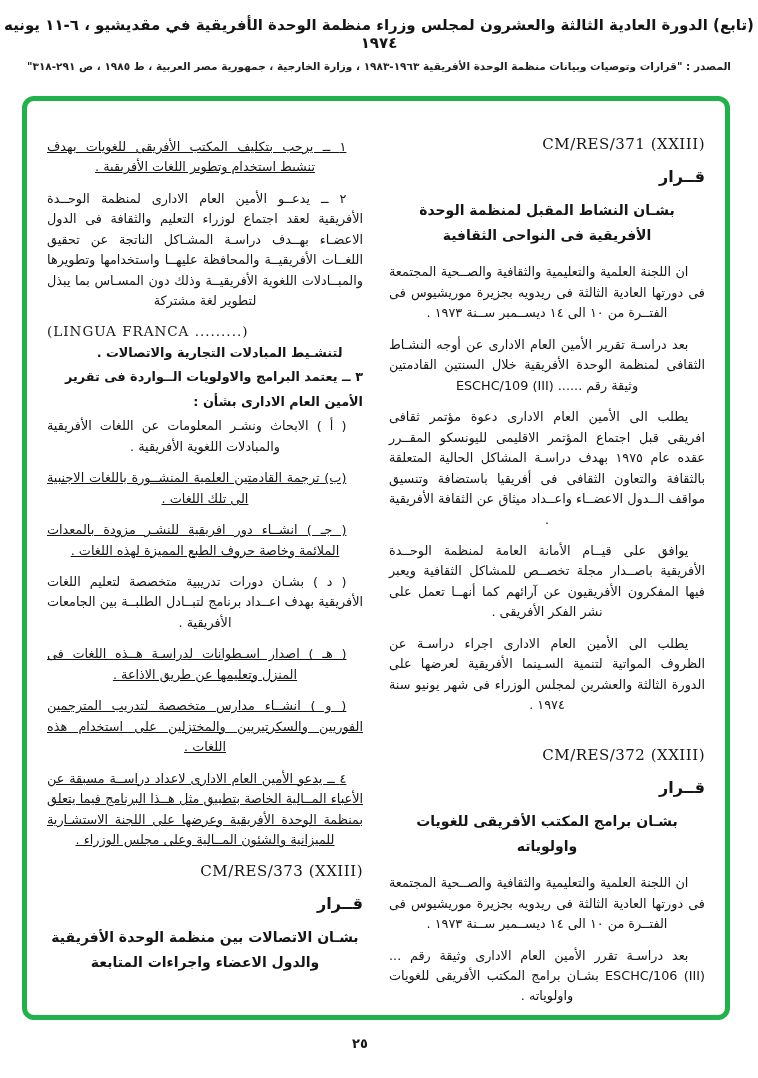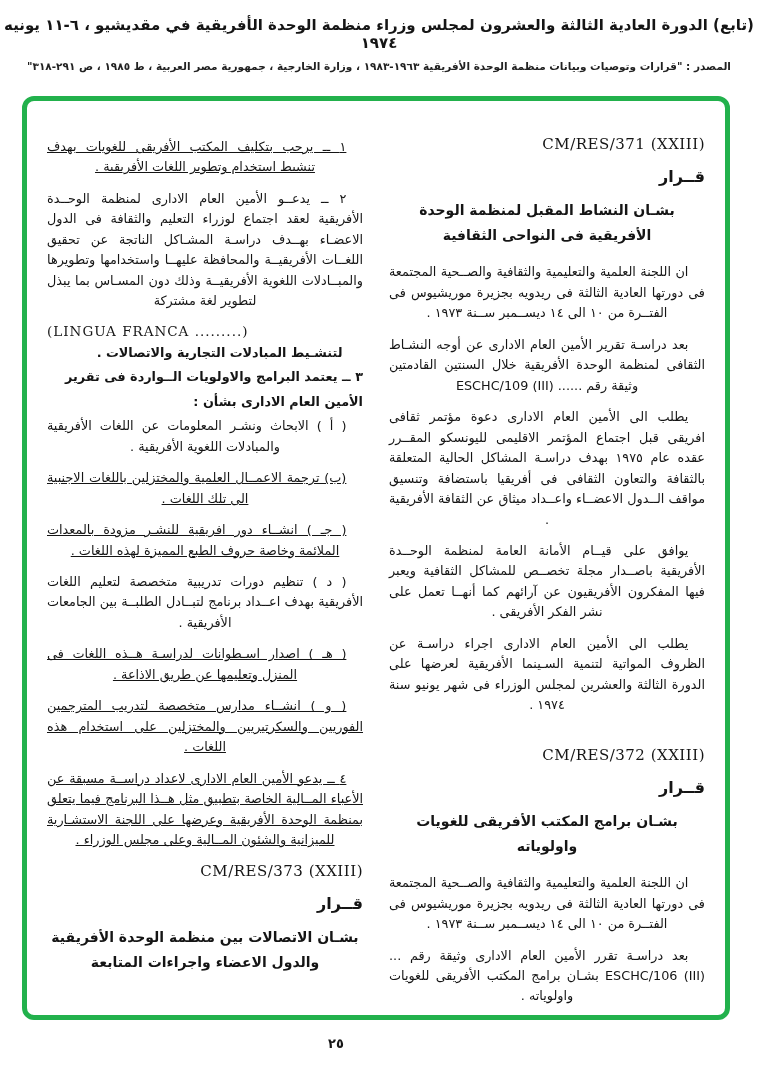--- a/index.html
+++ b/index.html
@@ -104,21 +104,21 @@
     font-size: 13.5px;
     letter-spacing: 1px;
     margin: 2px 0 4px 0;
   }
   .mt-lg { margin-top: 30px; }
   .mt-md { }
   .mt-sm { margin-top: 10px; text-decoration: underline; }
   
   .page-number {
     position: absolute;
-    left: 328px;
+    left: 352px;
     top: 1036px;
     font-size: 13px;
     font-weight: bold;
     direction: rtl;
   }
 </style>
 </head>
 <body>
 
 <div class="page-header">
@@ -148,23 +148,23 @@
     </div>
 
     <div class="col">
       <div class="para mt-sm">١ ــ يرحب بتكليف المكتب الأفريقى للغويات بهدف تنشيط استخدام وتطوير اللغات الأفريقية .</div>
       <div class="para mt-md">٢ ــ يدعــو الأمين العام الادارى لمنظمة الوحــدة الأفريقية لعقد اجتماع لوزراء التعليم والثقافة فى الدول الاعضـاء بهــدف دراسـة المشـاكل الناتجة عن تحقيق اللغــات الأفريقيــة والمحافظة عليهــا واستخدامها وتطويرها والمبــادلات اللغوية الأفريقيــة وذلك دون المسـاس بما يبذل لتطوير لغة مشتركة</div>
       <div class="latin-line">(LINGUA FRANCA .........)</div>
       <div class="line-right indented">لتنشـيط المبادلات التجارية والاتصالات .</div>
       <div class="line-right">٣ ــ يعتمد البرامج والاولويات الــواردة فى تقرير</div>
       <div class="line-right mt-md">الأمين العام الادارى بشأن :</div>
       <div class="para mt-md">( أ ) الابحاث ونشـر المعلومات عن اللغات الأفريقية والمبادلات اللغوية الأفريقية .</div>
-      <div class="para mt-sm">(ب) ترجمة الاعمــال العلمية والمختزلين باللغات الاجنبية الى تلك اللغات .</div>
+      <div class="para mt-sm">(ب) ترجمة القادمتين العلمية المنشــورة باللغات الاجنبية الى تلك اللغات .</div>
       <div class="para mt-sm">( جـ ) انشــاء دور افريقية للنشـر مزودة بالمعدات الملائمة وخاصة حروف الطبع المميزة لهذه اللغات .</div>
-      <div class="para">( د ) تنظيم دورات تدريبية متخصصة لتعليم اللغات الأفريقية بهدف اعــداد برنامج لتبــادل الطلبــة بين الجامعات الأفريقية .</div>
+      <div class="para">( د ) بشـان دورات تدريبية متخصصة لتعليم اللغات الأفريقية بهدف اعــداد برنامج لتبــادل الطلبــة بين الجامعات الأفريقية .</div>
       <div class="para mt-sm">( هـ ) اصدار اسـطوانات لدراسـة هــذه اللغات فى المنزل وتعليمها عن طريق الاذاعة .</div>
       <div class="para mt-sm">( و ) انشــاء مدارس متخصصة لتدريب المترجمين الفوريين والسكرتيريين والمختزلين على استخدام هذه اللغات .</div>
       <div class="para mt-sm">٤ ــ يدعو الأمين العام الادارى لاعداد دراســة مسبقة عن الأعباء المــالية الخاصة بتطبيق مثل هــذا البرنامج فيما يتعلق بمنظمة الوحدة الأفريقية وعرضها على اللجنة الاستشـارية للميزانية والشئون المــالية وعلى مجلس الوزراء .</div>
       <div class="docnum mt-md">CM/RES/373 (XXIII)</div>
       <div class="qarar">قــرار</div>
       <div class="subtitle">بشـان الاتصالات بين منظمة الوحدة الأفريقية
 والدول الاعضاء واجراءات المتابعة</div>
 
     </div>
 

